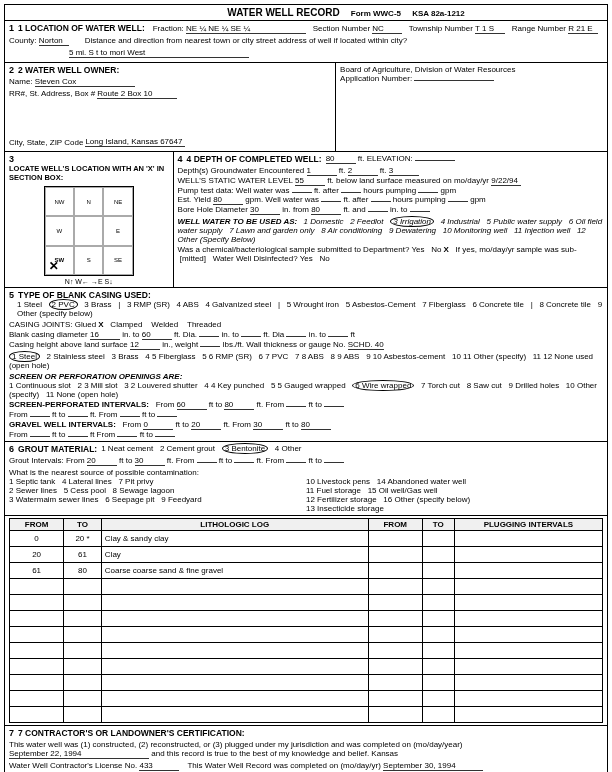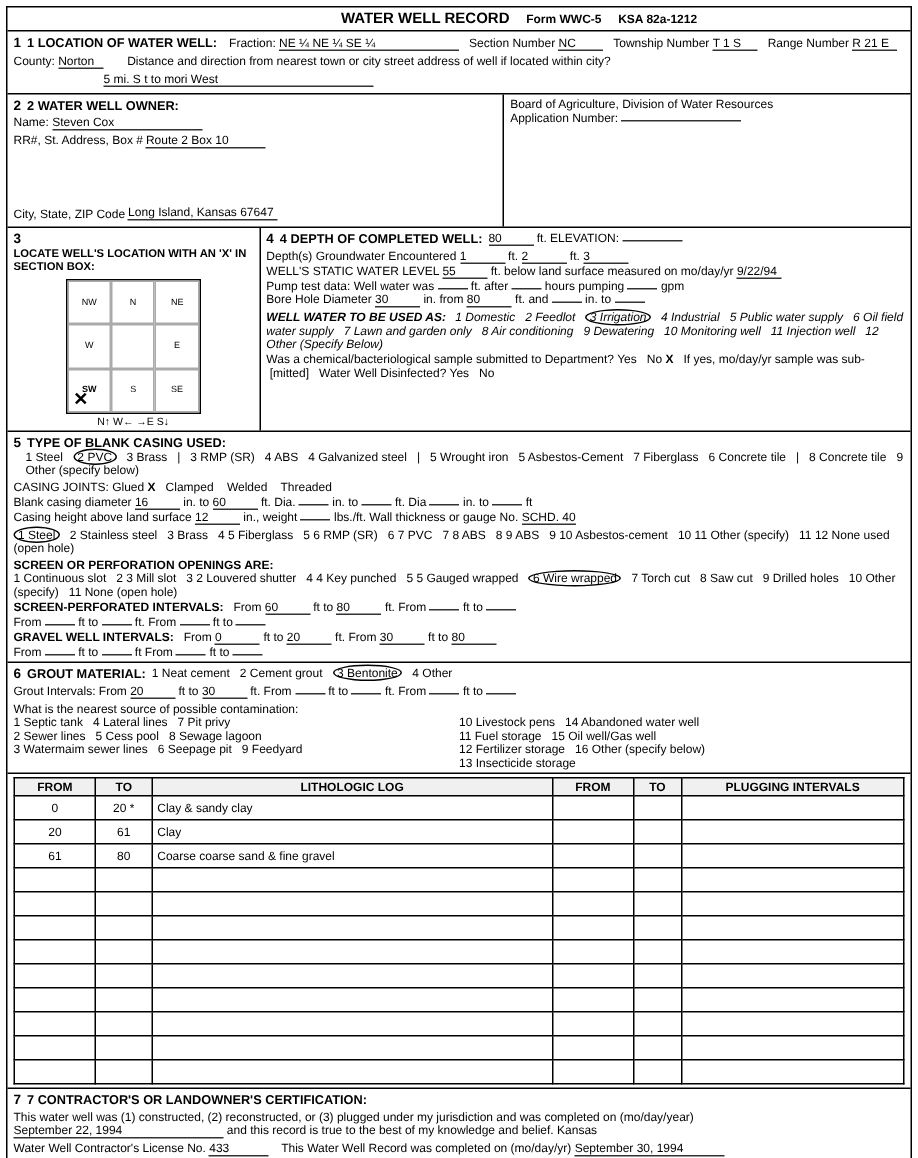--- a/index.html
+++ b/index.html
@@ -229,20 +229,31 @@
       <div style="font-size:8px;">
         Pump test data: Well water was 
         <span class="underline" style="min-width:20px;"></span>
         ft. after 
         <span class="underline" style="min-width:20px;"></span>
         hours pumping 
         <span class="underline" style="min-width:20px;"></span>
         gpm
       </div>
       <div style="font-size:8px;">
+        Est. Yield 
+        <span class="underline">80</span>
+        gpm. Well water was 
+        <span class="underline" style="min-width:20px;"></span>
+        ft. after 
+        <span class="underline" style="min-width:20px;"></span>
+        hours pumping 
+        <span class="underline" style="min-width:20px;"></span>
+        gpm
+      </div>
+      <div style="font-size:8px;">
         Bore Hole Diameter 
         <span class="underline">30</span>
         in. from 
         <span class="underline">80</span>
         ft. and 
         <span class="underline" style="min-width:20px;"></span>
         in. to 
         <span class="underline" style="min-width:20px;"></span>
       </div>
       <div style="font-size:8px; margin-top:2px;font-style:italic;">
@@ -292,21 +303,21 @@
       Casing height above land surface 
       <span class="underline">12</span>
       in., weight <span class="underline" style="min-width:20px;"></span>
       lbs./ft. Wall thickness or gauge No. 
       <span class="underline">SCHD. 40</span>
     </div>
     <div style="font-size:8px; margin-top:2px;">
       <span style="border:1px solid #000; border-radius:50%; padding:0 2px; font-size:8px;">1 Steel</span>
       &nbsp; 2 Stainless steel &nbsp; 3 Brass &nbsp; 4 5 Fiberglass &nbsp; 5 6 RMP (SR) &nbsp; 6 7 PVC &nbsp; 7 8 ABS &nbsp; 8 9 ABS &nbsp; 9 10 Asbestos-cement &nbsp; 10 11 Other (specify) &nbsp; 11 12 None used (open hole)
     </div>
-    <div style="font-size:8px; margin-top:2px;">
+    <div style="font-size:8px; margin-top:2px;font-style:italic;">
       <strong>SCREEN OR PERFORATION OPENINGS ARE:</strong>
     </div>
     <div style="font-size:8px;">
       1 Continuous slot &nbsp; 2 3 Mill slot &nbsp; 3 2 Louvered shutter &nbsp; 4 4 Key punched &nbsp; 5 5 Gauged wrapped &nbsp; 
       <span style="border:1px solid #000; border-radius:50%; padding:0 2px; font-size:8px;">6 Wire wrapped</span>
       &nbsp; 7 Torch cut &nbsp; 8 Saw cut &nbsp; 9 Drilled holes &nbsp; 10 Other (specify) &nbsp; 11 None (open hole)
     </div>
     <div style="font-size:8px; margin-top:1px;">
       <strong>SCREEN-PERFORATED INTERVALS:</strong> &nbsp;
       From <span class="underline">60</span>

